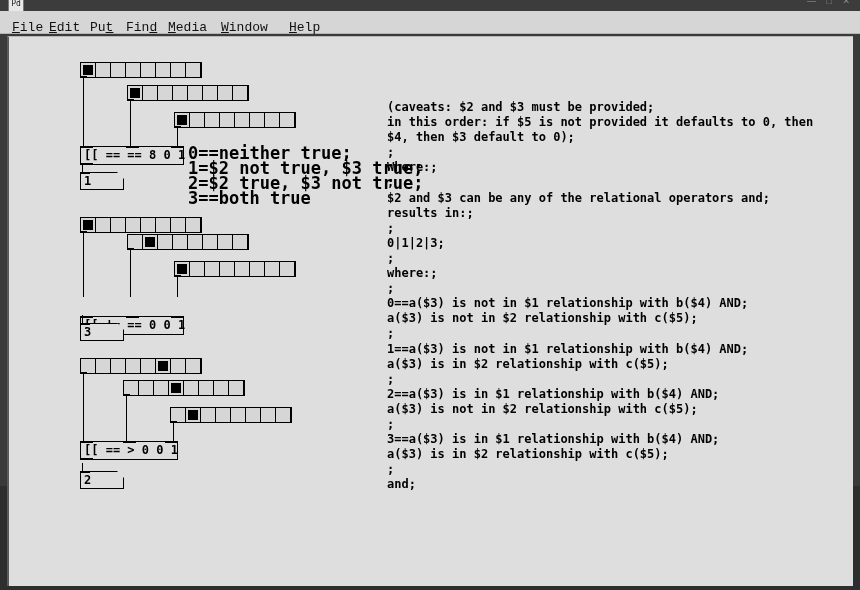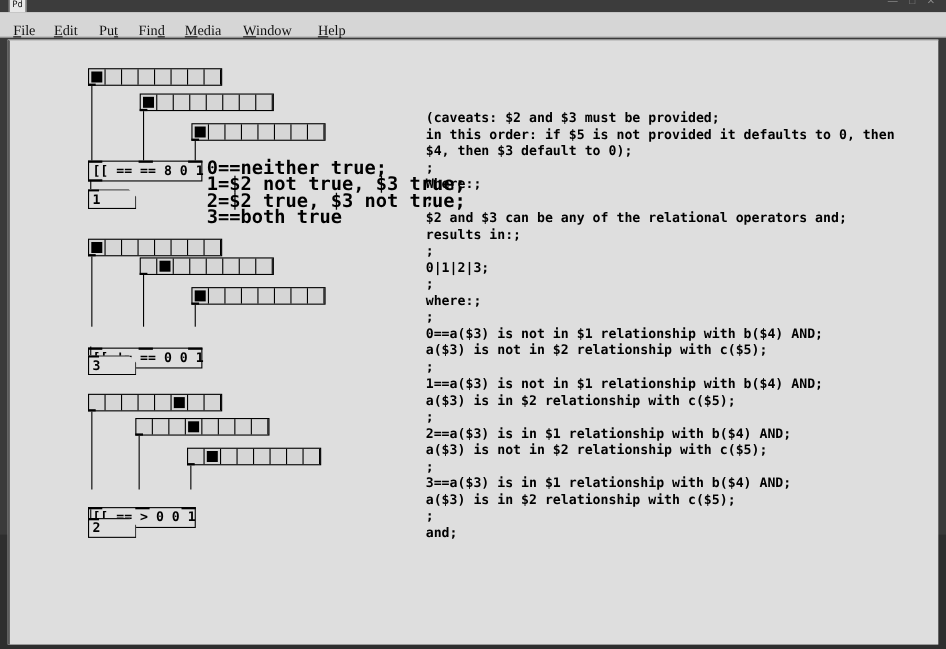--- a/index.html
+++ b/index.html
@@ -61,21 +61,21 @@
     position: absolute;
     left: 0; top: 11px;
     width: 860px; height: 23px;
     background: #d6d6d6;
     border-bottom: 1px solid #b5b5b5;
     box-sizing: border-box;
   }
   .menu-item {
     position: absolute;
     top: 9px;
-    font-family: Liberation Serif, serif;
+    font-family: Liberation Mono, monospace;
     font-size: 13px;
     color: #111;
     white-space: nowrap;
     cursor: default;
     padding: 0 2px;
   }
   .menu-item u { text-decoration: underline; }
 
   
   #canvas {
@@ -332,21 +332,21 @@
           <div class="cell"></div>
           <div class="cell on"></div>
           <div class="cell"></div>
           <div class="cell"></div>
           <div class="cell"></div>
           <div class="cell"></div>
           <div class="cell"></div>
           <div class="cell"></div>
           <div class="nub"></div>
         </div>
-        <div class="pd-obj" style="left: 71px; top: 424px; width: 98px;"><span>[[ == &gt; 0 0 1</span><div class="inlet" style="left: -1px;"></div><div class="inlet" style="left: 42px;"></div><div class="inlet" style="left: 84px;"></div><div class="outlet"></div></div>
+        <div class="pd-obj" style="left: 71px; top: 404px; width: 98px;"><span>[[ == &gt; 0 0 1</span><div class="inlet" style="left: -1px;"></div><div class="inlet" style="left: 42px;"></div><div class="inlet" style="left: 84px;"></div><div class="outlet"></div></div>
         <div class="pd-cord" style="left: 73px; top: 426px; height: 8px;"></div>
         <div class="pd-num" style="left: 71px; top: 434px;"><span>2</span><div class="inlet"></div></div>
       </div>
 
     <div class="pd-comment" id="legend-comment" style="left: 179px; top: 109px;">0==neither true;
 1=$2 not true, $3 true;
 2=$2 true, $3 not true;
 3==both true</div>
 
     <div id="right-comment">(caveats: $2 and $3 must be provided;

